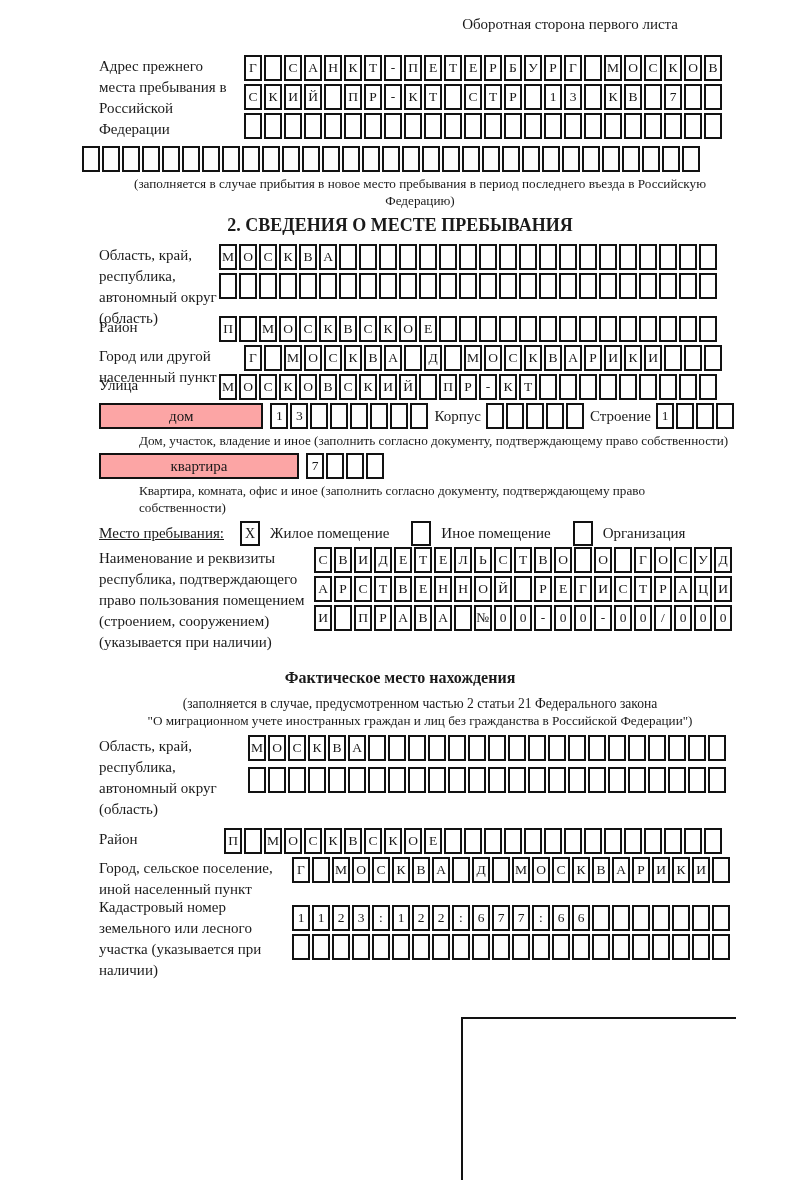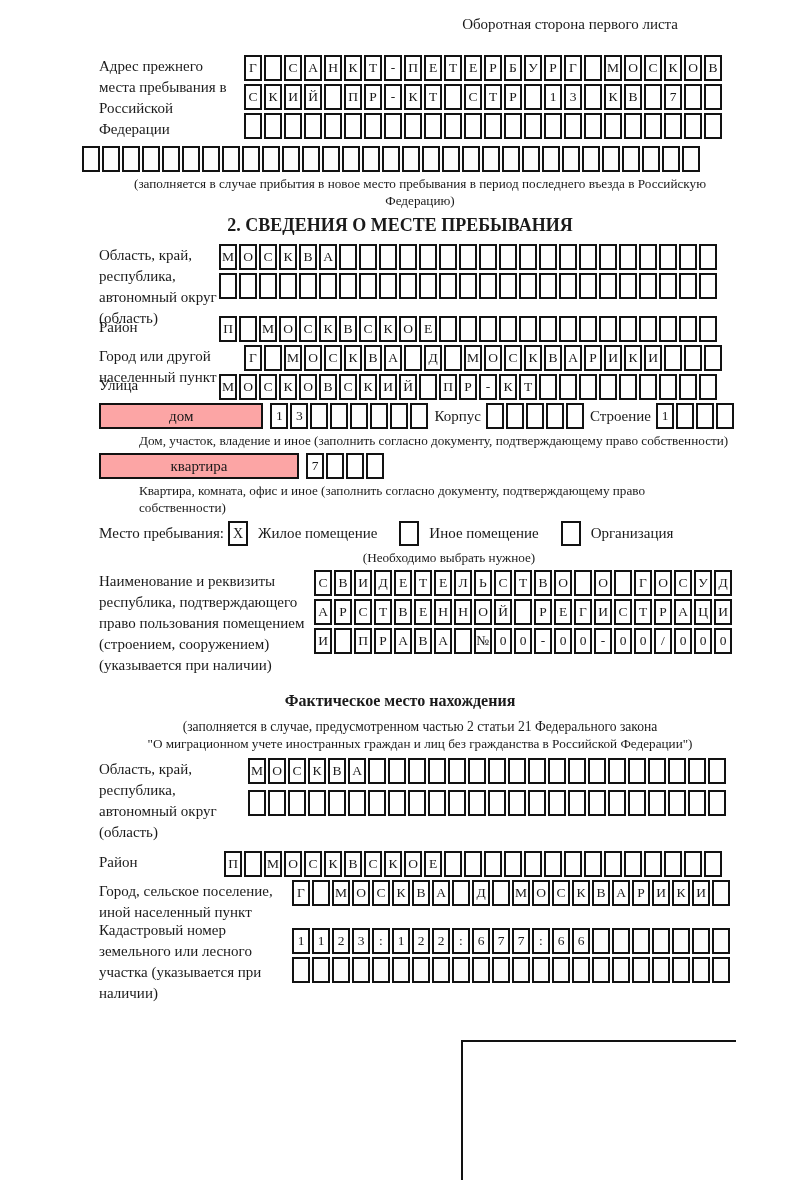--- a/index.html
+++ b/index.html
@@ -30,21 +30,21 @@
   .label-box {
     display:inline-block; border:2px solid #121212; height:26px;
     text-align:center; font-size:15px; line-height:22px; background:#fca5a5;
   }
   .house-box { width:195px; margin-right:7px; }
   .apt-box { width:200px; margin-right:7px; }
   .inline-label { font-size:15px; line-height:26px; margin:0 5px 0 4px; }
 
   
   .stay-row { display:flex; align-items:flex-start; margin-left:35px; height:26px; white-space:nowrap; }
-  .stay-label { font-size:15px; line-height:25px; margin-right:4px; }
+  .stay-label { font-size:15px; line-height:25px; margin-right:16px;text-decoration:underline; }
   .checkbox {
     display:inline-block; width:20px; height:25px; border:2px solid #121212;
     text-align:center; font-size:14px; line-height:21px; margin:0 10px 0 0; background:#fff;
   }
   .opt-label { font-size:15px; line-height:25px; margin-right:22px; }
 
   .stamp-box { margin:24px 0 0 397px; width:353px; height:172px; border:2px solid #121212; background:#fff; }
 </style>
 </head>
 <body>
@@ -107,21 +107,20 @@
 
   <div class="stay-row">
     <span class="stay-label">Место пребывания:</span>
     <span class="checkbox">X</span>
     <span class="opt-label">Жилое помещение</span>
     <span class="checkbox"></span>
     <span class="opt-label">Иное помещение</span>
     <span class="checkbox"></span>
     <span class="opt-label">Организация</span>
   </div>
-  <div class="caption" style="margin:2px 0 4px 205px; width:320px; text-align:center;">(Необходимо выбрать нужное)</div>
 
   <div class="frow" style="min-height:116px;">
     <div class="flabel" style="width:210px;">Наименование и реквизиты республика, подтверждающего право пользования помещением (строением, сооружением) (указывается при наличии)</div>
     <div style="margin-left:215px;">
       <div class="cells-row"><span class="cell">С</span><span class="cell">В</span><span class="cell">И</span><span class="cell">Д</span><span class="cell">Е</span><span class="cell">Т</span><span class="cell">Е</span><span class="cell">Л</span><span class="cell">Ь</span><span class="cell">С</span><span class="cell">Т</span><span class="cell">В</span><span class="cell">О</span><span class="cell"></span><span class="cell">О</span><span class="cell"></span><span class="cell">Г</span><span class="cell">О</span><span class="cell">С</span><span class="cell">У</span><span class="cell">Д</span></div>
       <div class="cells-row"><span class="cell">А</span><span class="cell">Р</span><span class="cell">С</span><span class="cell">Т</span><span class="cell">В</span><span class="cell">Е</span><span class="cell">Н</span><span class="cell">Н</span><span class="cell">О</span><span class="cell">Й</span><span class="cell"></span><span class="cell">Р</span><span class="cell">Е</span><span class="cell">Г</span><span class="cell">И</span><span class="cell">С</span><span class="cell">Т</span><span class="cell">Р</span><span class="cell">А</span><span class="cell">Ц</span><span class="cell">И</span></div>
       <div class="cells-row"><span class="cell">И</span><span class="cell"></span><span class="cell">П</span><span class="cell">Р</span><span class="cell">А</span><span class="cell">В</span><span class="cell">А</span><span class="cell"></span><span class="cell">№</span><span class="cell">0</span><span class="cell">0</span><span class="cell">-</span><span class="cell">0</span><span class="cell">0</span><span class="cell">-</span><span class="cell">0</span><span class="cell">0</span><span class="cell">/</span><span class="cell">0</span><span class="cell">0</span><span class="cell">0</span></div>
     </div>
   </div>
 

